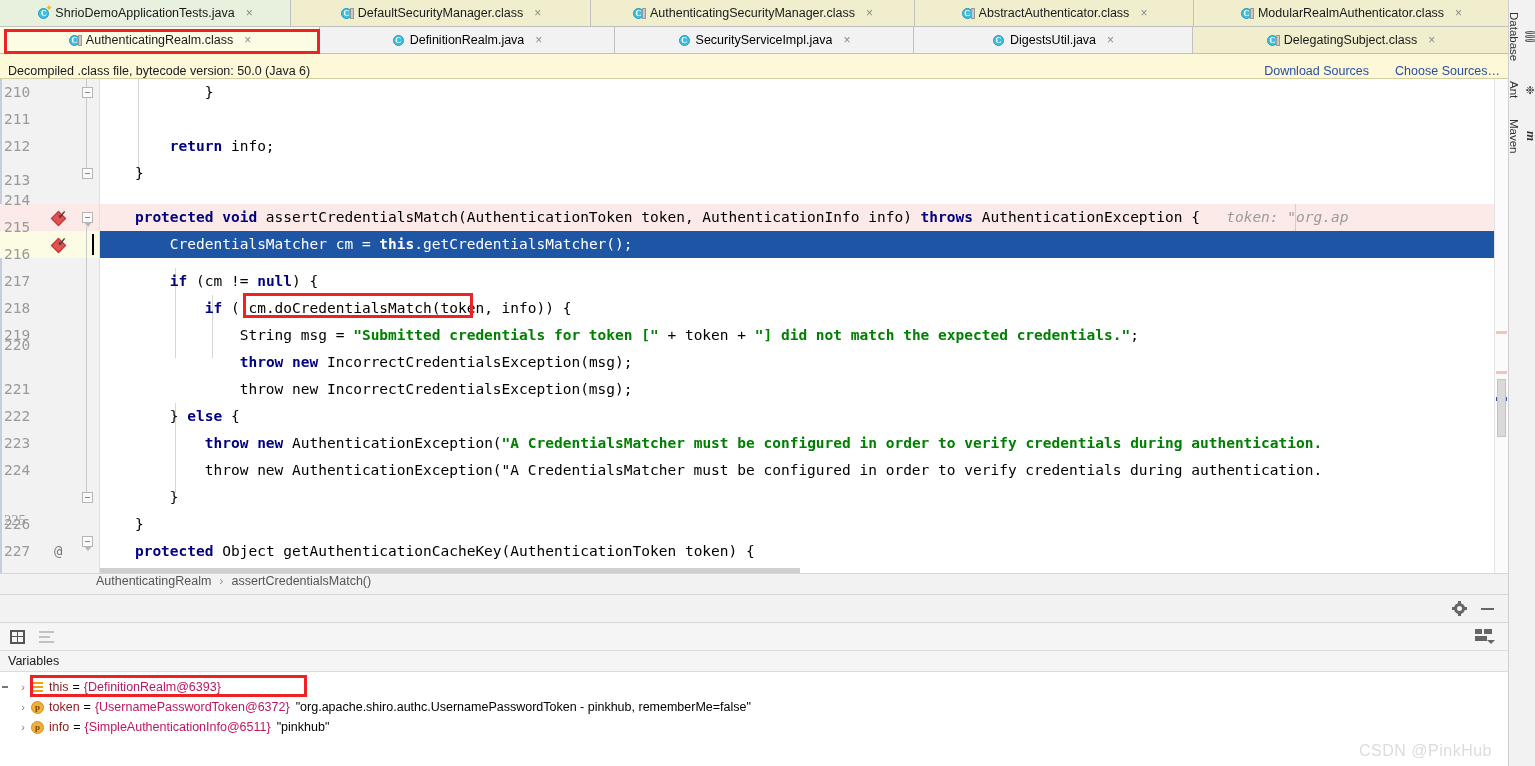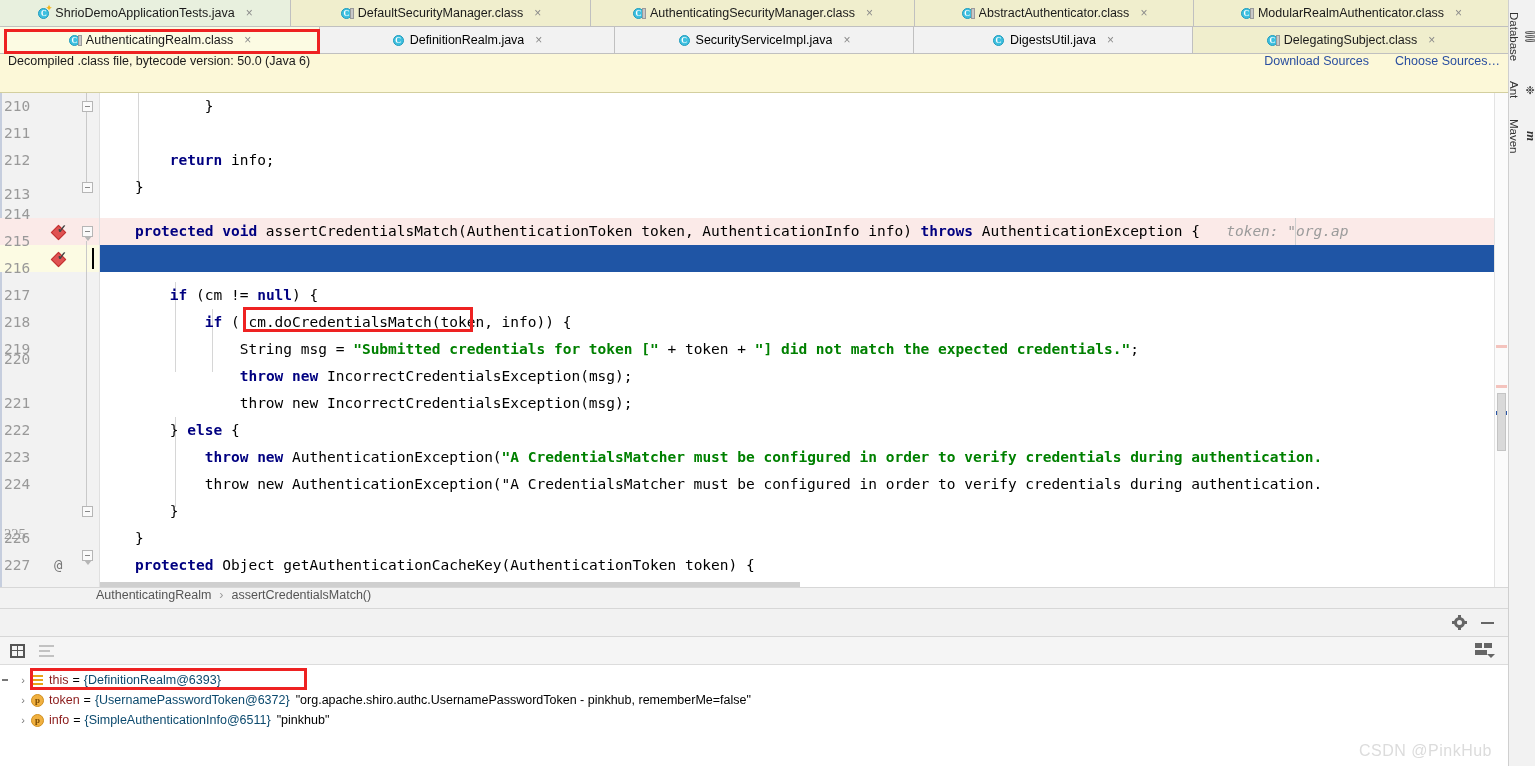--- a/index.html
+++ b/index.html
@@ -59,24 +59,24 @@
   .classicon.tests .star {
     position: absolute; right: -2px; top: -2px; width: 7px; height: 7px;
     color: #f5b51a; font-size: 9px; line-height: 7px;
   }
   .tab-highlight {
     position: absolute; border: 3px solid #ee2222; pointer-events: none;
   }
 
   
   .notify {
-    height: 39px; width: 100%;
+    height: 25px; width: 100%;
     background: #fcf8d8;
     border-bottom: 1px solid #d3cf9f;
-    display: flex; align-items: flex-start;
+    display: flex; align-items: flex-end;
     padding: 0 8px;
     font-size: 12.5px;
     color: #1a1a1a;
   }
   .notify .spacer { flex: 1; }
   .notify a { color: #2a4fa0; text-decoration: none; margin-left: 26px; font-size: 12.5px; }
 
   
   .editor-wrap {
     position: relative;
@@ -232,21 +232,21 @@
     position:absolute; left:1px; top:1px; width:13px; height:13px; border-radius:50%;
     background:#f0b040; border:1px solid #d09020;
   }
   .var-icon.param .p {
     position:absolute; left:0; top:0; width:15px; height:15px; line-height:14px;
     text-align:center; font-size:9px; color:#7a4a00; font-weight:bold;
     font-family:"Liberation Serif", serif;
   }
   .vname { color: #8b1a1a; }
   .veq   { color: #000; margin: 0 4px; }
-  .vtype { color: #0c4a6e; }
+  .vtype { color: #be185d; }
   .vval  { color: #000; margin-left: 6px; }
   .var-highlight { position: absolute; border: 3px solid #ee2222; pointer-events: none; }
   .vleftmark { position:absolute; left:2px; width:6px; height:2px; background:#777; }
 
   .watermark {
     position: absolute; right: 16px; bottom: 6px;
     font-size: 16px; color: #dcdcdc;
     font-family: "Liberation Sans", sans-serif;
     letter-spacing: 0.5px;
   }
@@ -457,20 +457,21 @@
         <div class="hintsep" style="left:1195px; top:125px; height:27px;"></div>
 
         <div class="line" style="top:0px;"><span class="plain">            }</span></div>
         <div class="line" style="top:27px;"><span class="plain"></span></div>
         <div class="line" style="top:54px;"><span class="kw">        return</span><span class="plain"> info;</span></div>
         <div class="line" style="top:81px;"><span class="plain">    }</span></div>
         <div class="line" style="top:108px;"><span class="plain"></span></div>
 
         <div class="line" style="top:125px;"><span class="kw">    protected void</span><span class="plain"> assertCredentialsMatch(AuthenticationToken token, AuthenticationInfo info) </span><span class="kw">throws</span><span class="plain"> AuthenticationException {</span><span class="hint">   </span><span class="hint">token: "org.ap</span></div>
 
+        <div class="line onsel" style="top:152px;"><span class="plain">        CredentialsMatcher cm = </span><span class="kw">this</span><span class="plain">.getCredentialsMatcher();</span></div>
 
         <div class="line" style="top:189px;"><span class="plain">        </span><span class="kw">if</span><span class="plain"> (cm != </span><span class="kw">null</span><span class="plain">) {</span></div>
         <div class="line" style="top:216px;"><span class="plain">            </span><span class="kw">if</span><span class="plain"> (!cm.doCredentialsMatch(token, info)) {</span></div>
         <div class="line" style="top:243px;"><span class="plain">                String msg = </span><span class="str">"Submitted credentials for token ["</span><span class="plain"> + token + </span><span class="str">"] did not match the expected credentials."</span><span class="plain">;</span></div>
         <div class="line" style="top:270px;"><span class="plain">                </span><span class="kw">throw new</span><span class="plain"> IncorrectCredentialsException(msg);</span></div>
         <div class="line" style="top:297px;"><span class="plain">                throw new IncorrectCredentialsException(msg);</span></div>
         <div class="line" style="top:324px;"><span class="plain">        } </span><span class="kw">else</span><span class="plain"> {</span></div>
         <div class="line" style="top:351px;"><span class="plain">            </span><span class="kw">throw new</span><span class="plain"> AuthenticationException(</span><span class="str">"A CredentialsMatcher must be configured in order to verify credentials during authentication.</span></div>
         <div class="line" style="top:378px;"><span class="plain">            throw new AuthenticationException("A CredentialsMatcher must be configured in order to verify credentials during authentication.</span></div>
         <div class="line" style="top:405px;"><span class="plain">        }</span></div>
@@ -523,20 +524,23 @@
       <span class="right">
         <span class="layout-icon">
           <span class="b" style="left:0;top:0;width:7px;height:5px;"></span>
           <span class="b" style="left:9px;top:0;width:8px;height:5px;"></span>
           <span class="b" style="left:0;top:7px;width:12px;height:5px;"></span>
           <span class="b" style="left:12px;top:11px;width:0;height:0;border-left:4px solid transparent;border-right:4px solid transparent;border-top:4px solid #666;background:transparent;"></span>
         </span>
       </span>
     </div>
 
+    <div class="var-header">
+      <span>Variables</span>
+    </div>
 
     <div class="var-body">
       <span class="vleftmark" style="top:14px;"></span>
 
       <div class="var-row" style="top:5px;">
         <span class="twisty">›</span>
         <span class="var-icon field">
           <span class="bar" style="top:2px;"></span>
             <span class="bar" style="top:6px;"></span>
             <span class="bar" style="top:10px;"></span>

